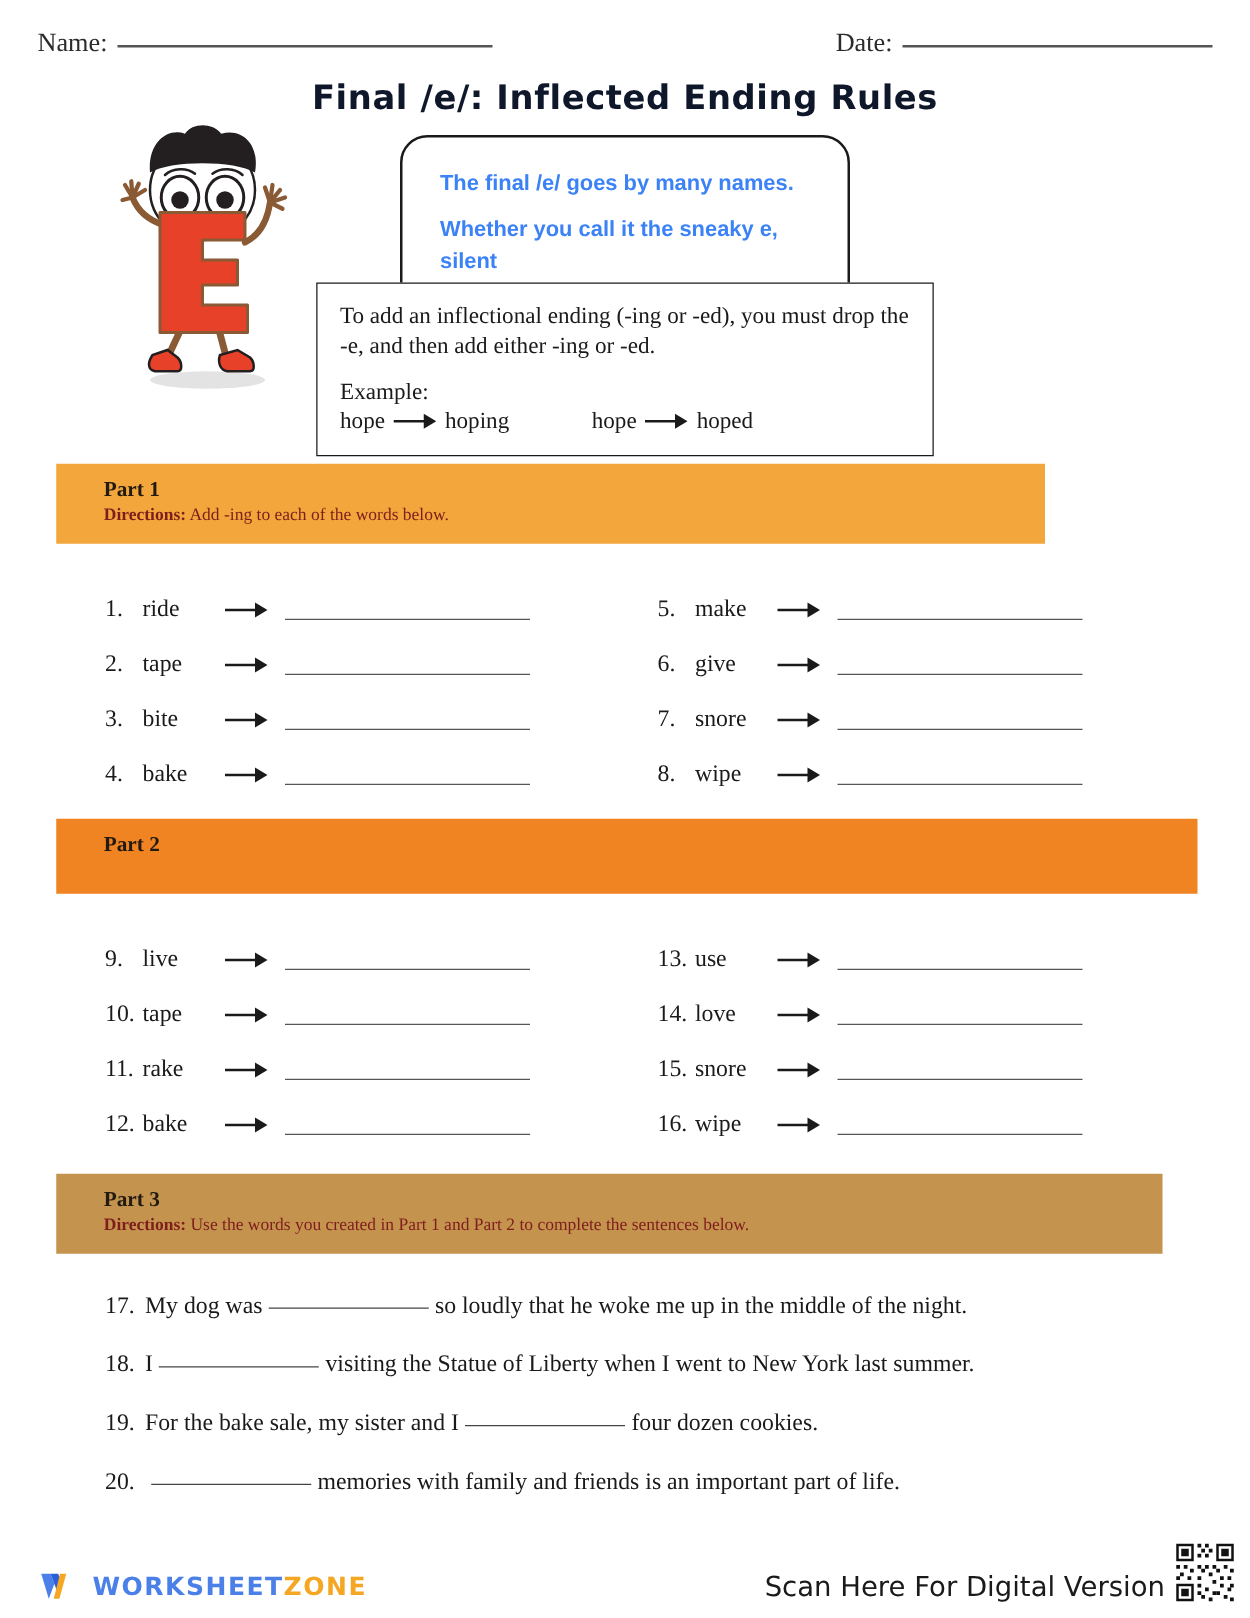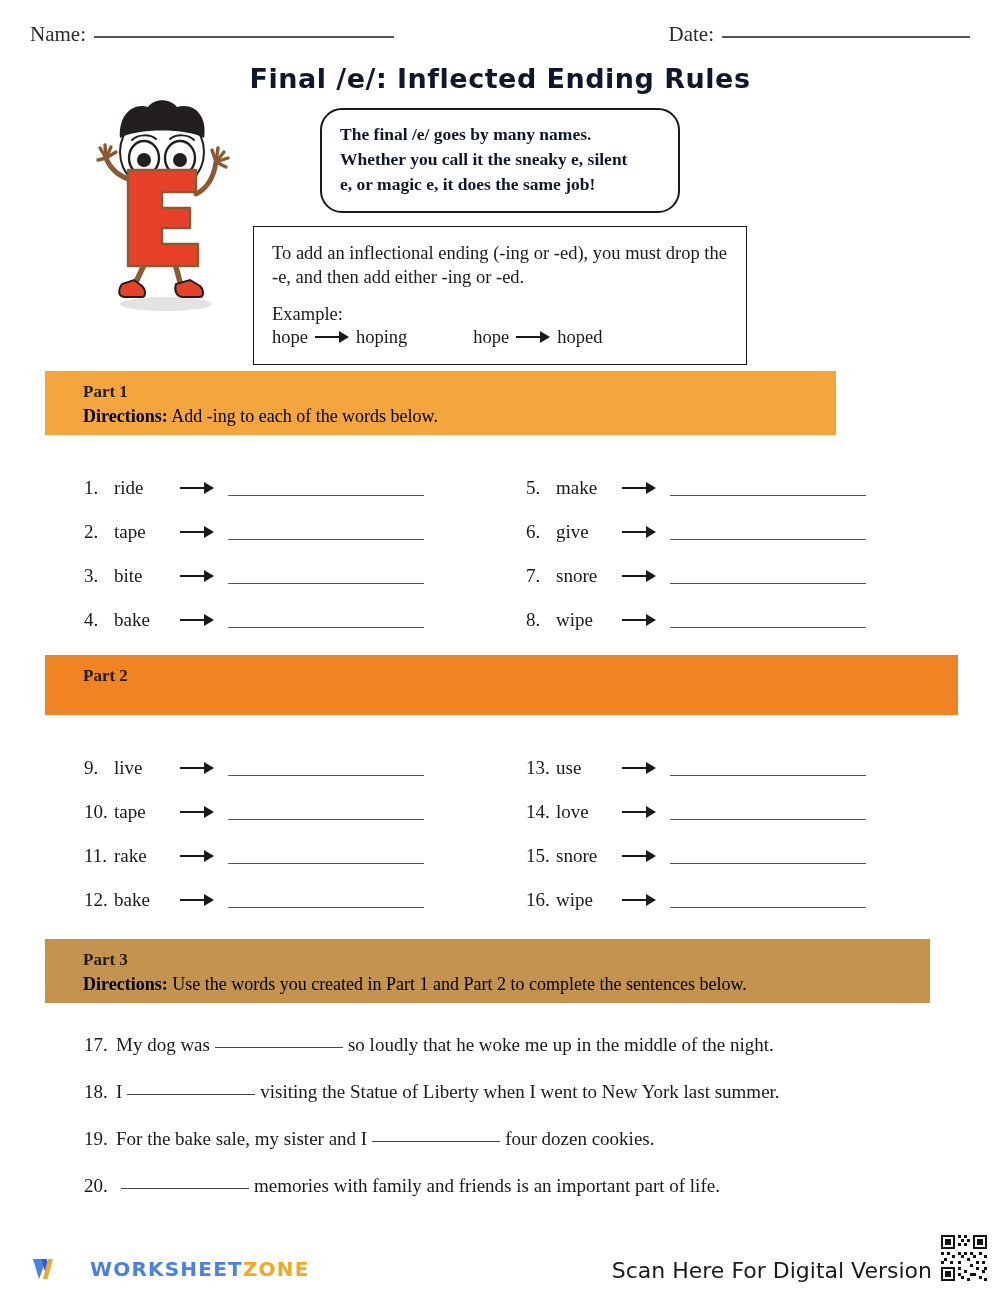--- a/index.html
+++ b/index.html
@@ -72,26 +72,26 @@
     left: 320px;
     top: 108px;
     width: 360px;
     box-sizing: border-box;
     border: 2.5px solid #1a1a1a;
     border-radius: 22px;
     padding: 12px 18px 14px 18px;
     background: #fff;
   }
   .bubble p {
-    margin: 0;
-    font-family: Liberation Serif, serif;
+    margin: 12px;
+    font-family: Liberation Sans, sans-serif;
     font-weight: bold;
     font-size: 17.5px;
     line-height: 1.42;
-    color: #0f172a;
+    color: #3b82f6;
   }
 
   
   .rulebox {
     position: absolute;
     left: 253px;
     top: 226px;
     width: 494px;
     box-sizing: border-box;
     border: 1.6px solid #1a1a1a;
@@ -145,22 +145,22 @@
     box-sizing: border-box;
     padding: 10px 0 10px 38px;
   }
   .band .part-label {
     font-weight: bold;
     font-size: 17px;
     color: #231a10;
     line-height: 1.35;
   }
   .band .dir-line {
-    font-size: 18px;
-    color: #000000;
+    font-size: 14px;
+    color: #7f1d1d;
     line-height: 1.35;
   }
   .band .dir-line b { font-weight: bold; }
 
   #band1 { top: 371px; width: 791px; height: 64px; background: #F2A63C; }
   #band2 { top: 655px; width: 913px; height: 60px; background: #F08322; }
   #band3 { top: 939px; width: 885px; height: 64px; background: #C4944F; }
 
   
   .wordgrid {
@@ -250,21 +250,20 @@
     top: -3px;
   }
 
   
   .footer-logo {
     position: absolute;
     left: 30px;
     top: 1252px;
     display: flex;
     align-items: center;
-    gap: 16px;
   }
   .logo-mark { width: 34px; height: 34px; margin-right: 10px; }
   .logo-text {
     font-family: "DejaVu Sans", sans-serif;
     font-weight: bold;
     font-size: 20px;
     letter-spacing: 1.2px;
   }
   .logo-worksheet { color: #4A80E8; }
   .logo-zone { color: #F5A623; }

